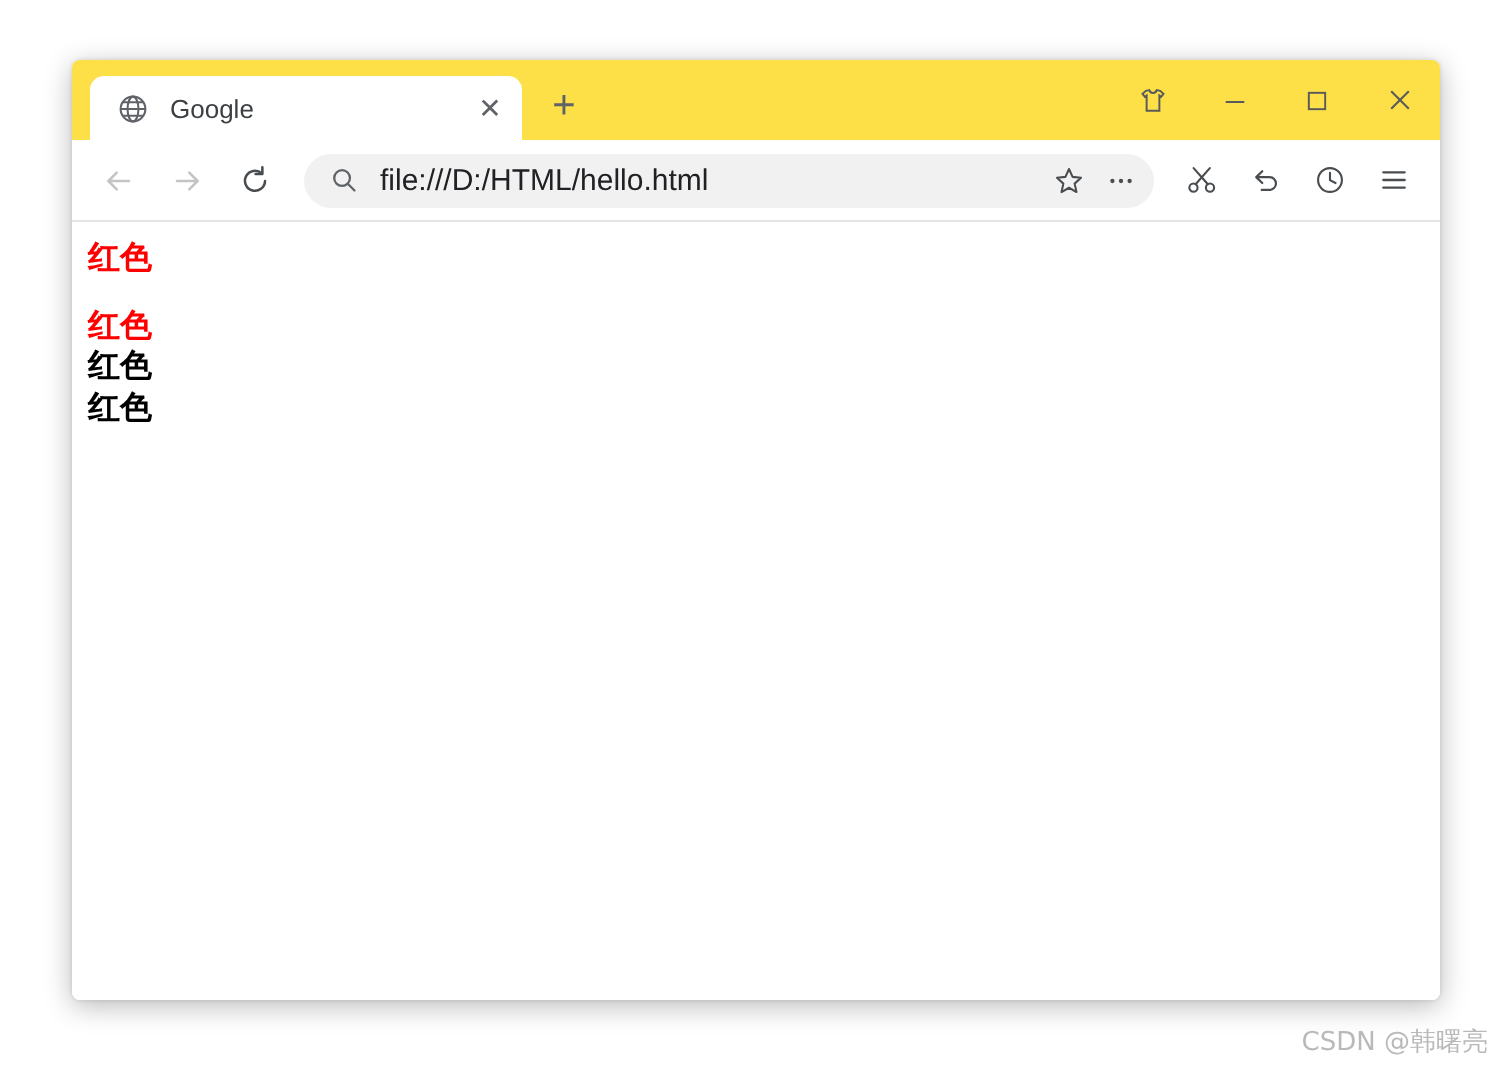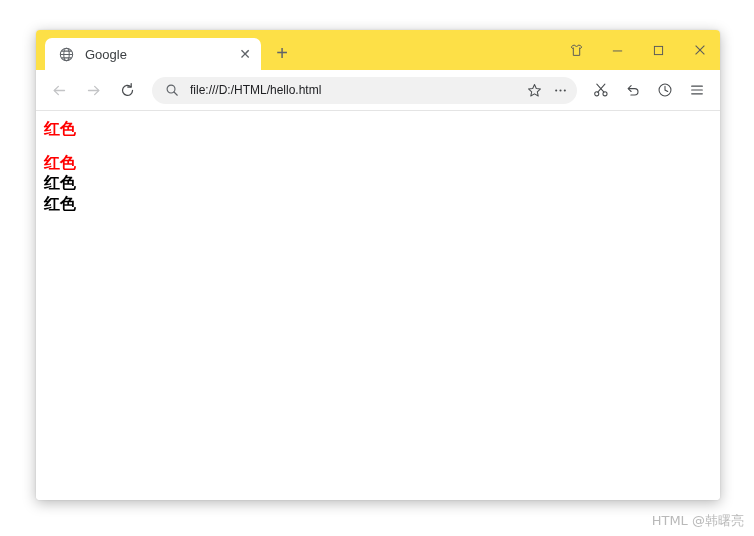--- a/index.html
+++ b/index.html
@@ -162,21 +162,21 @@
   .omni-search-icon {
     flex: 0 0 auto;
     display: flex;
     align-items: center;
     color: #5f6368;
   }
 
   .omni-url {
     flex: 1 1 auto;
     margin-left: 11px;
-    font-size: 12px;
+    font-size: 15px;
     color: #202124;
     white-space: nowrap;
     overflow: hidden;
     text-overflow: ellipsis;
   }
 
   .omni-btn {
     flex: 0 0 auto;
     width: 26px;
     height: 26px;
@@ -373,15 +373,15 @@
         <div class="block-lines">
           <div style="color:#000000">红色</div>
           <div style="color:#000000">红色</div>
         </div>
 
       </div>
     </div>
 
   </div>
 
-  <div class="watermark">HTML @韩曙亮</div>
+  <div class="watermark">CSDN @韩曙亮</div>
 
 </div>
 
 </body></html>

